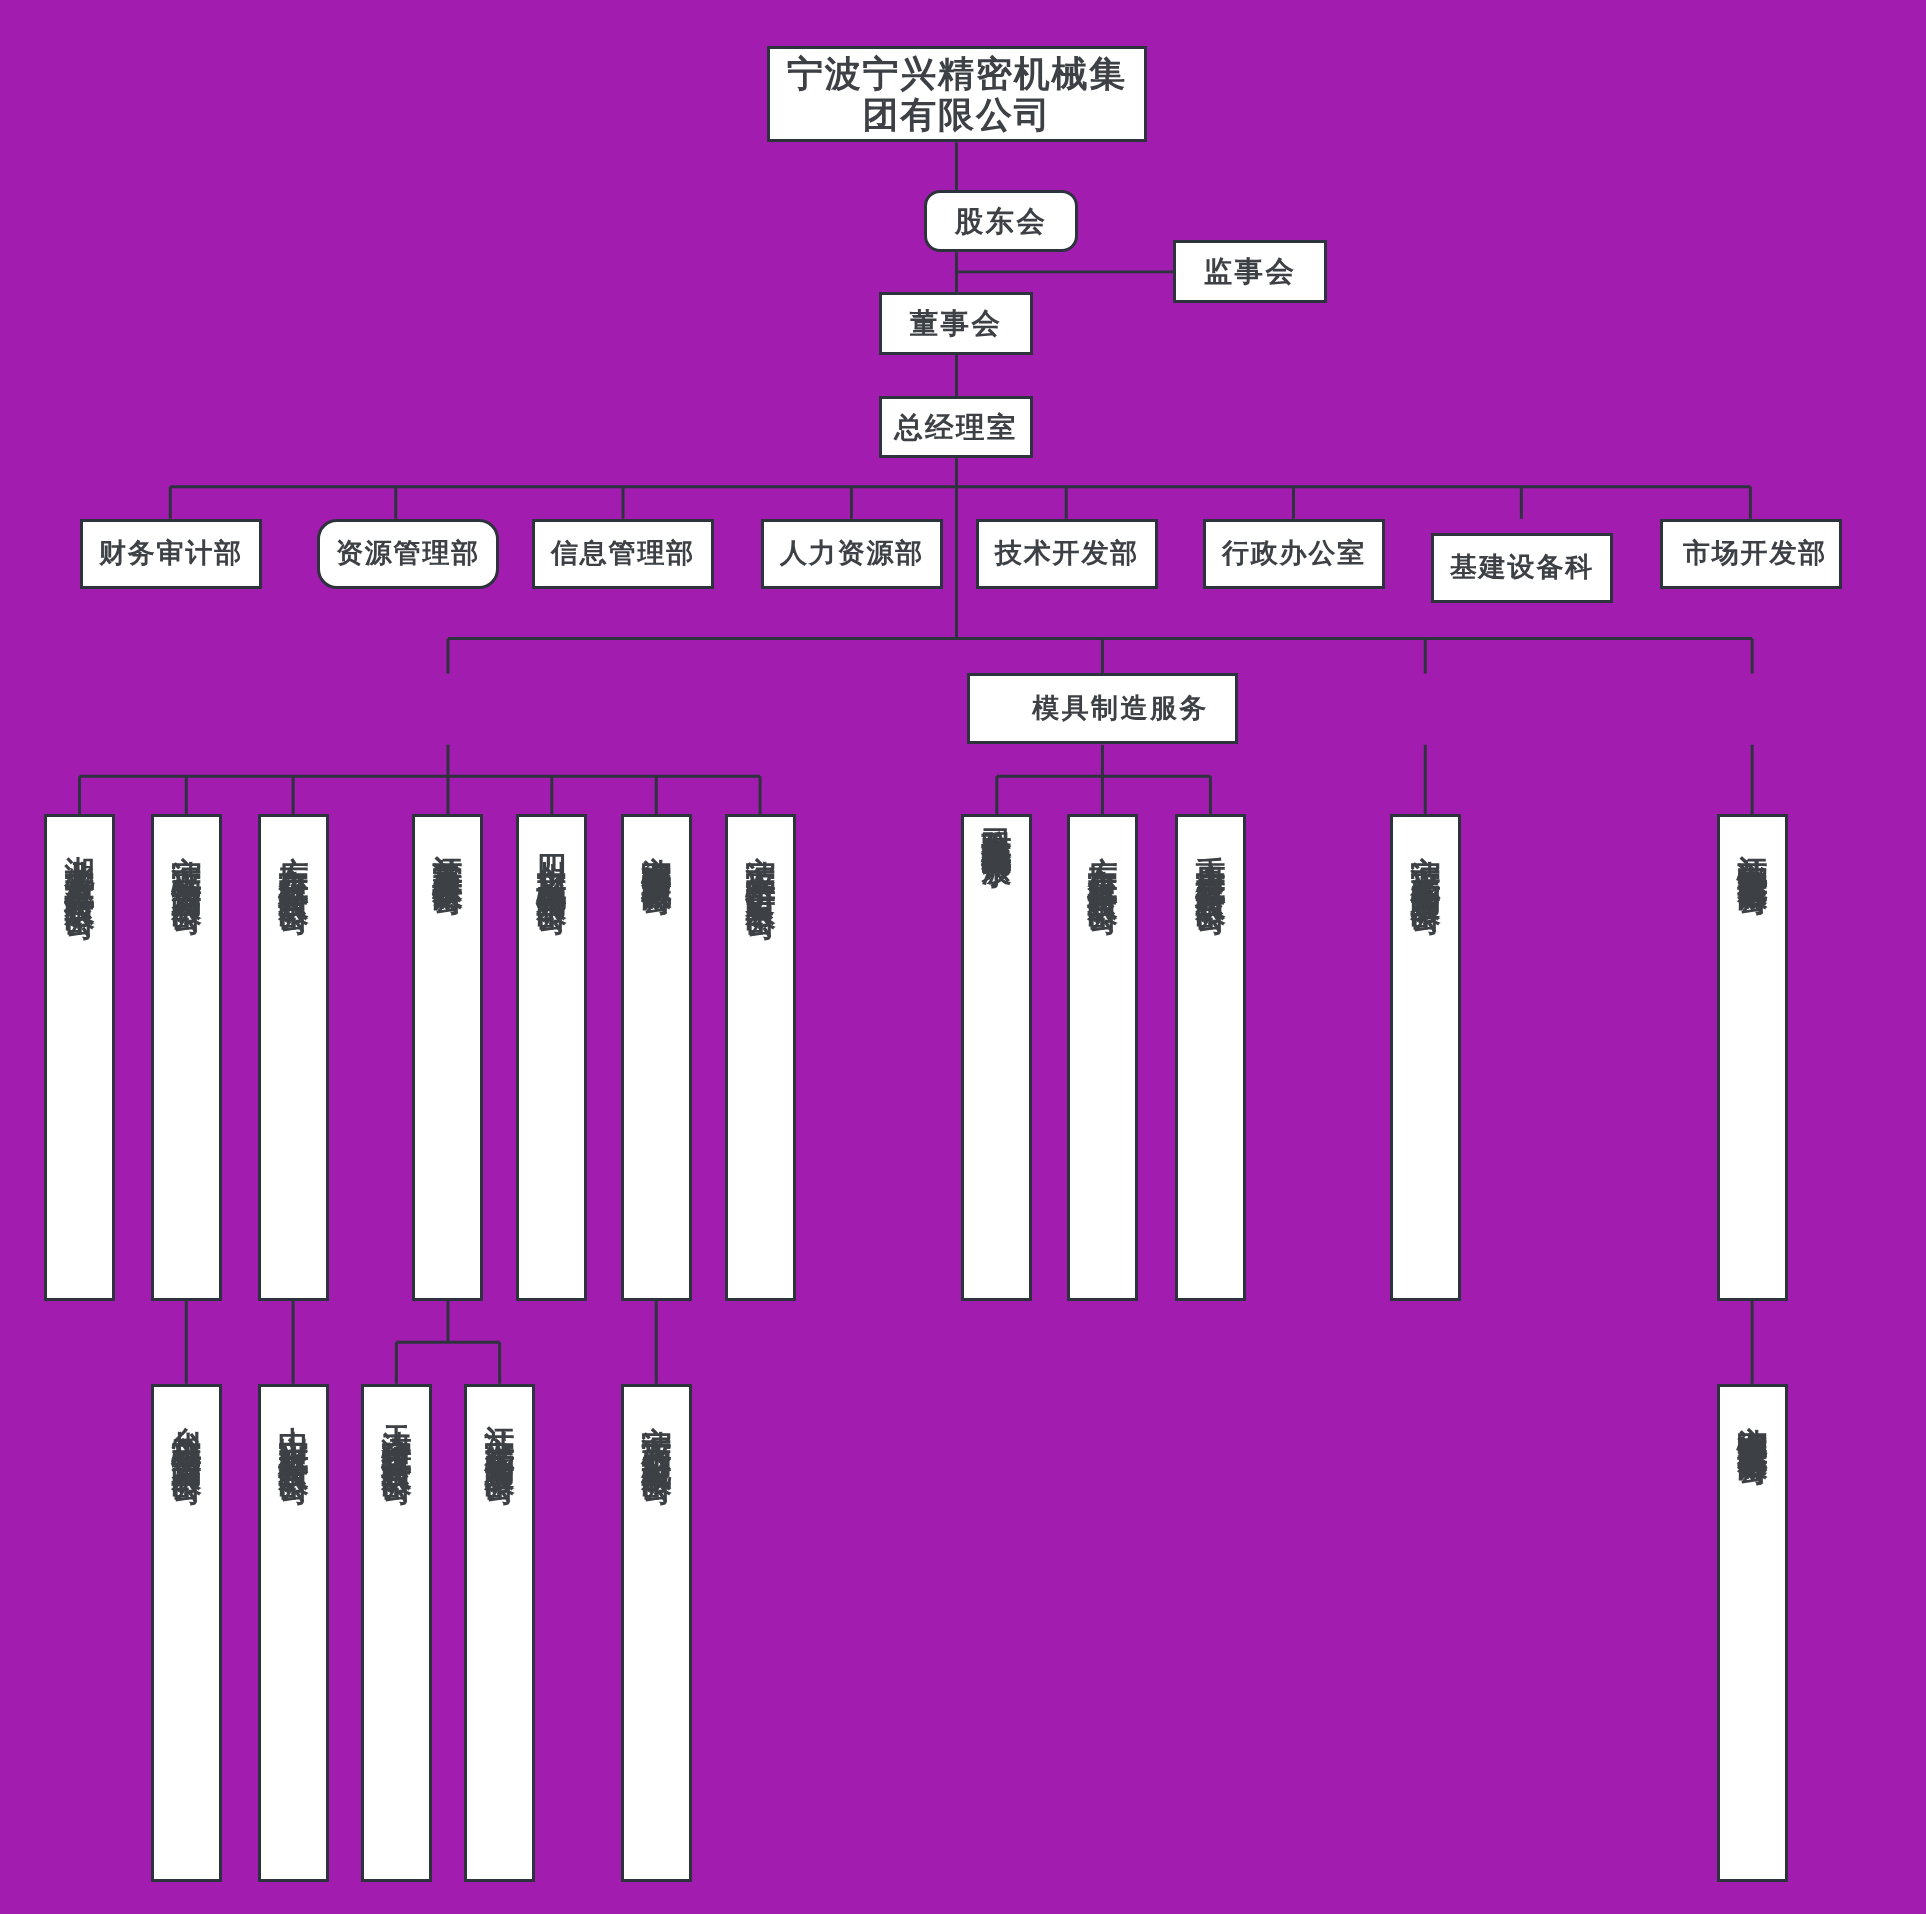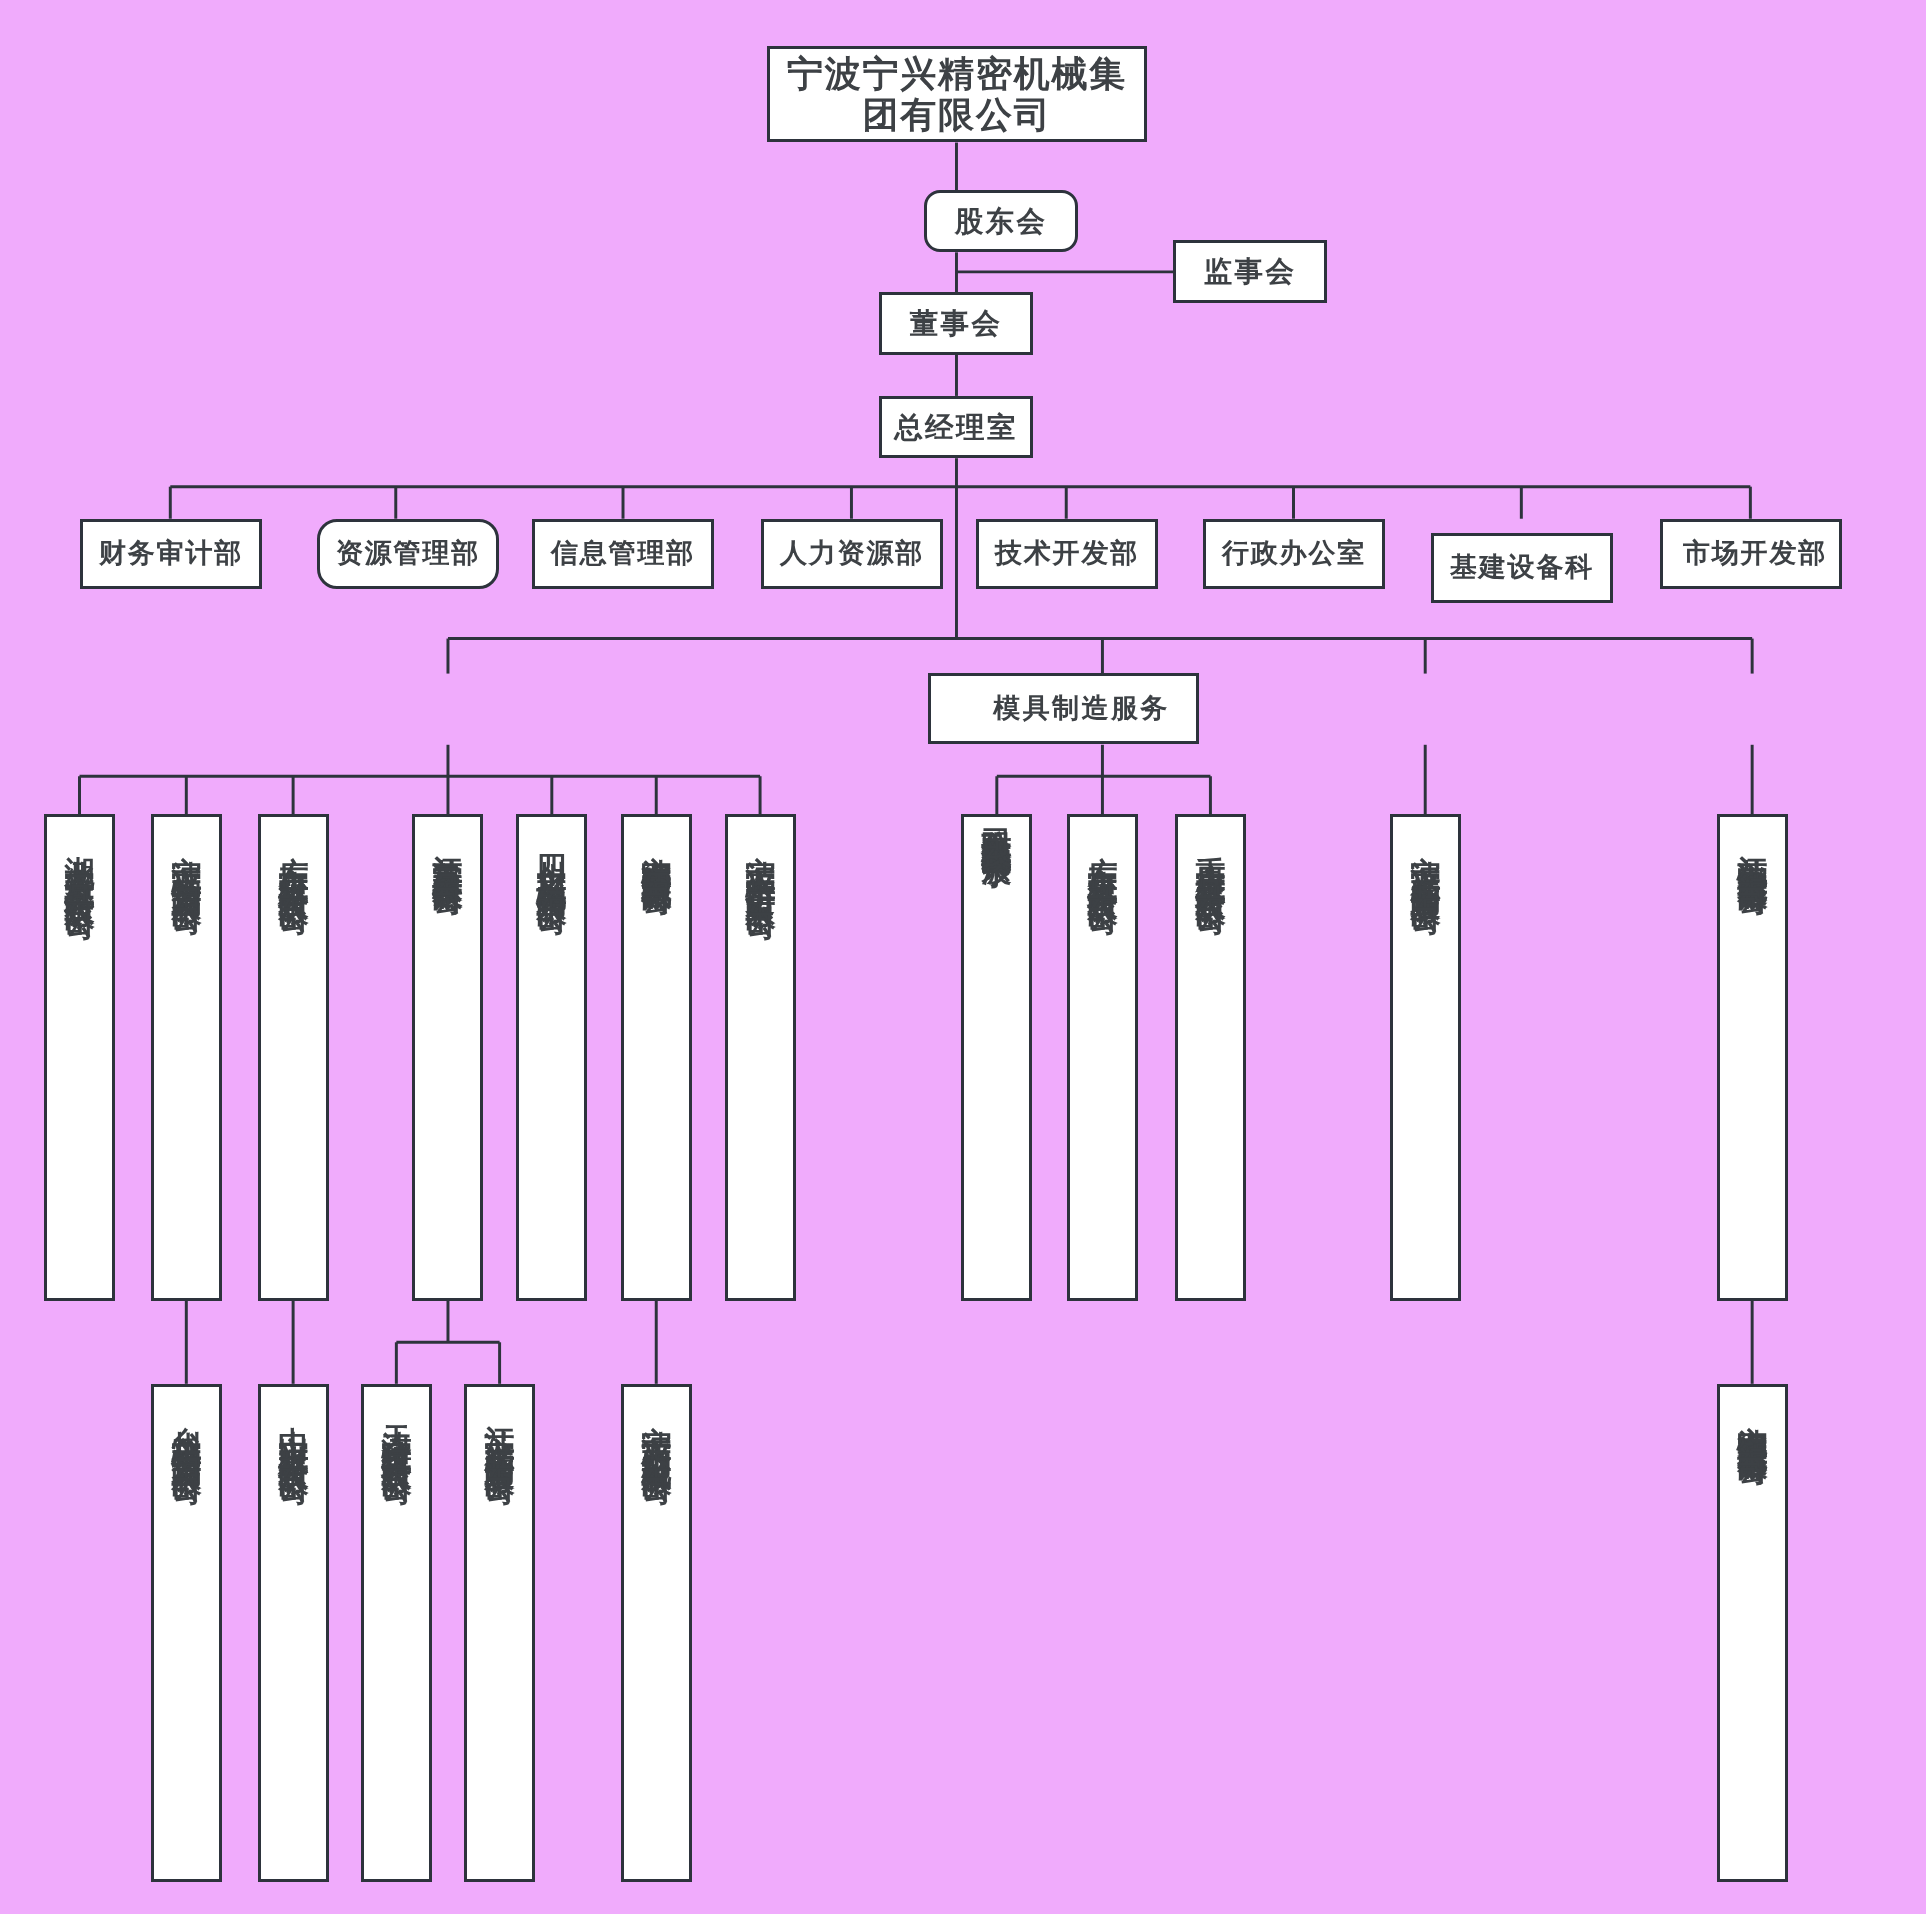--- a/index.html
+++ b/index.html
@@ -1,19 +1,19 @@
 <!DOCTYPE html>
 <html style="font-size:9.5px"><head>
 <meta charset="utf-8">
 <style>
   html,body{margin:0;padding:0;background:#ffffff;}
   #canvas{
     position:relative;
     width:1926px;height:1915px;
-    background:#f0abfc;
+    background:#a21caf;
     font-family:"Liberation Sans","DejaVu Sans",sans-serif;
     color:#3d4145;
   }
   #wires{position:absolute;left:0;top:0;width:1926px;height:1915px;}
   .node{
     position:absolute;
     box-sizing:border-box;
     border:3.6px solid #2d333c;
     background:#ffffff;
     display:flex;align-items:center;justify-content:center;
@@ -108,21 +108,21 @@
 
   <div class="node dept" style="left:80px;top:519px;width:182px;height:70px;">财务审计部</div>
   <div class="node dept" style="left:317px;top:519px;width:182px;height:70px;border-radius:20px;">资源管理部</div>
   <div class="node dept" style="left:532px;top:519px;width:182px;height:70px;">信息管理部</div>
   <div class="node dept" style="left:761px;top:519px;width:182px;height:70px;">人力资源部</div>
   <div class="node dept" style="left:976px;top:519px;width:182px;height:70px;">技术开发部</div>
   <div class="node dept" style="left:1203px;top:519px;width:182px;height:70px;">行政办公室</div>
   <div class="node dept" style="left:1431px;top:519px;width:182px;height:70px;margin-top:14px;">基建设备科</div>
   <div class="node dept" style="left:1660px;top:519px;width:182px;height:70px;padding-left:8px;">市场开发部</div>
 
-  <div class="node div" style="left:928px;top:673px;width:271px;height:71px;padding-left:36px;">模具制造服务</div>
+  <div class="node div" style="left:967px;top:673px;width:271px;height:71px;padding-left:36px;">模具制造服务</div>
 
   <div class="node vbox" style="left:44px;top:814px;width:71px;height:487px;">
     <span>湖北宁兴工模具科技有限公司</span>
     </div>
   <div class="node vbox" style="left:151px;top:814px;width:71px;height:487px;">
     <span>宁波宁兴特钢贸易有限公司</span>
     </div>
   <div class="node vbox" style="left:258px;top:814px;width:71px;height:487px;">
     <span>广东宁兴模材科技有限公司</span>
     </div>

